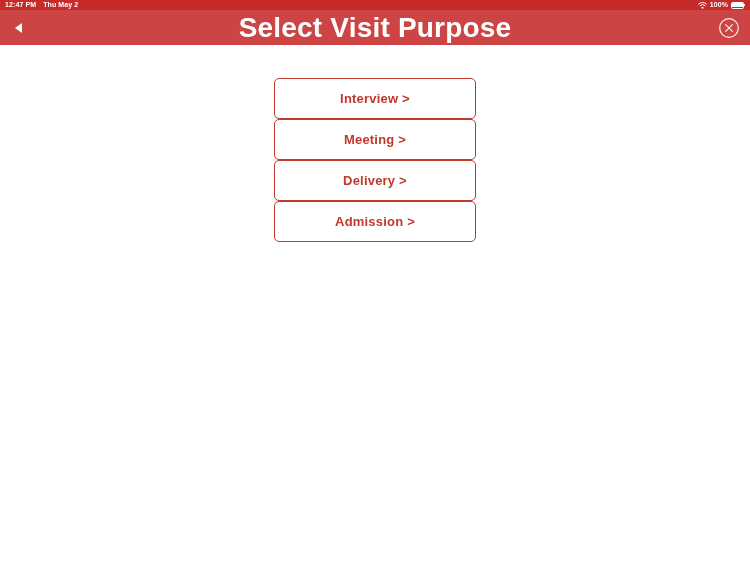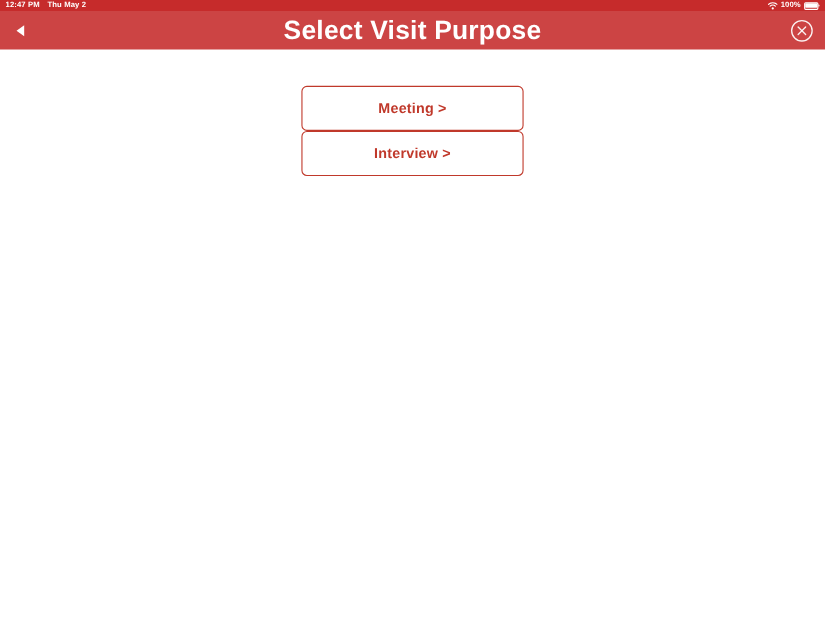--- a/index.html
+++ b/index.html
@@ -108,21 +108,21 @@
   .nav-back .tri {
     width: 0; height: 0;
     border-top: 5px solid transparent;
     border-bottom: 5px solid transparent;
     border-right: 7px solid #ffffff;
   }
   .nav-title {
     width: 750px;
     text-align: center;
     color: #ffffff;
-    font-size: 24px;
+    font-size: 28px;
     font-weight: bold;
     letter-spacing: 0.2px;
     line-height: 35px;
   }
   .nav-close {
     position: absolute;
     right: 10px;
     top: 50%;
     transform: translateY(-50%);
     width: 22px;
@@ -194,15 +194,17 @@
   <div class="nav-close">
     <svg width="22" height="22" viewBox="0 0 22 22">
       <circle cx="11" cy="11" r="9.3" stroke="#ffffff" stroke-width="1.2" fill="none" opacity="0.92"></circle>
       <line x1="7.6" y1="7.6" x2="14.4" y2="14.4" stroke="#ffffff" stroke-width="1.2" stroke-linecap="round" opacity="0.92"></line>
       <line x1="14.4" y1="7.6" x2="7.6" y2="14.4" stroke="#ffffff" stroke-width="1.2" stroke-linecap="round" opacity="0.92"></line>
     </svg>
   </div>
 </div>
 
 <div class="purpose-list">
+  <button class="purpose-btn">Interview &gt;</button>
   <button class="purpose-btn">Meeting &gt;</button>
-  <button class="purpose-btn">Interview &gt;</button>
+  <button class="purpose-btn">Delivery &gt;</button>
+  <button class="purpose-btn">Admission &gt;</button>
 </div>
 
 </body></html>

